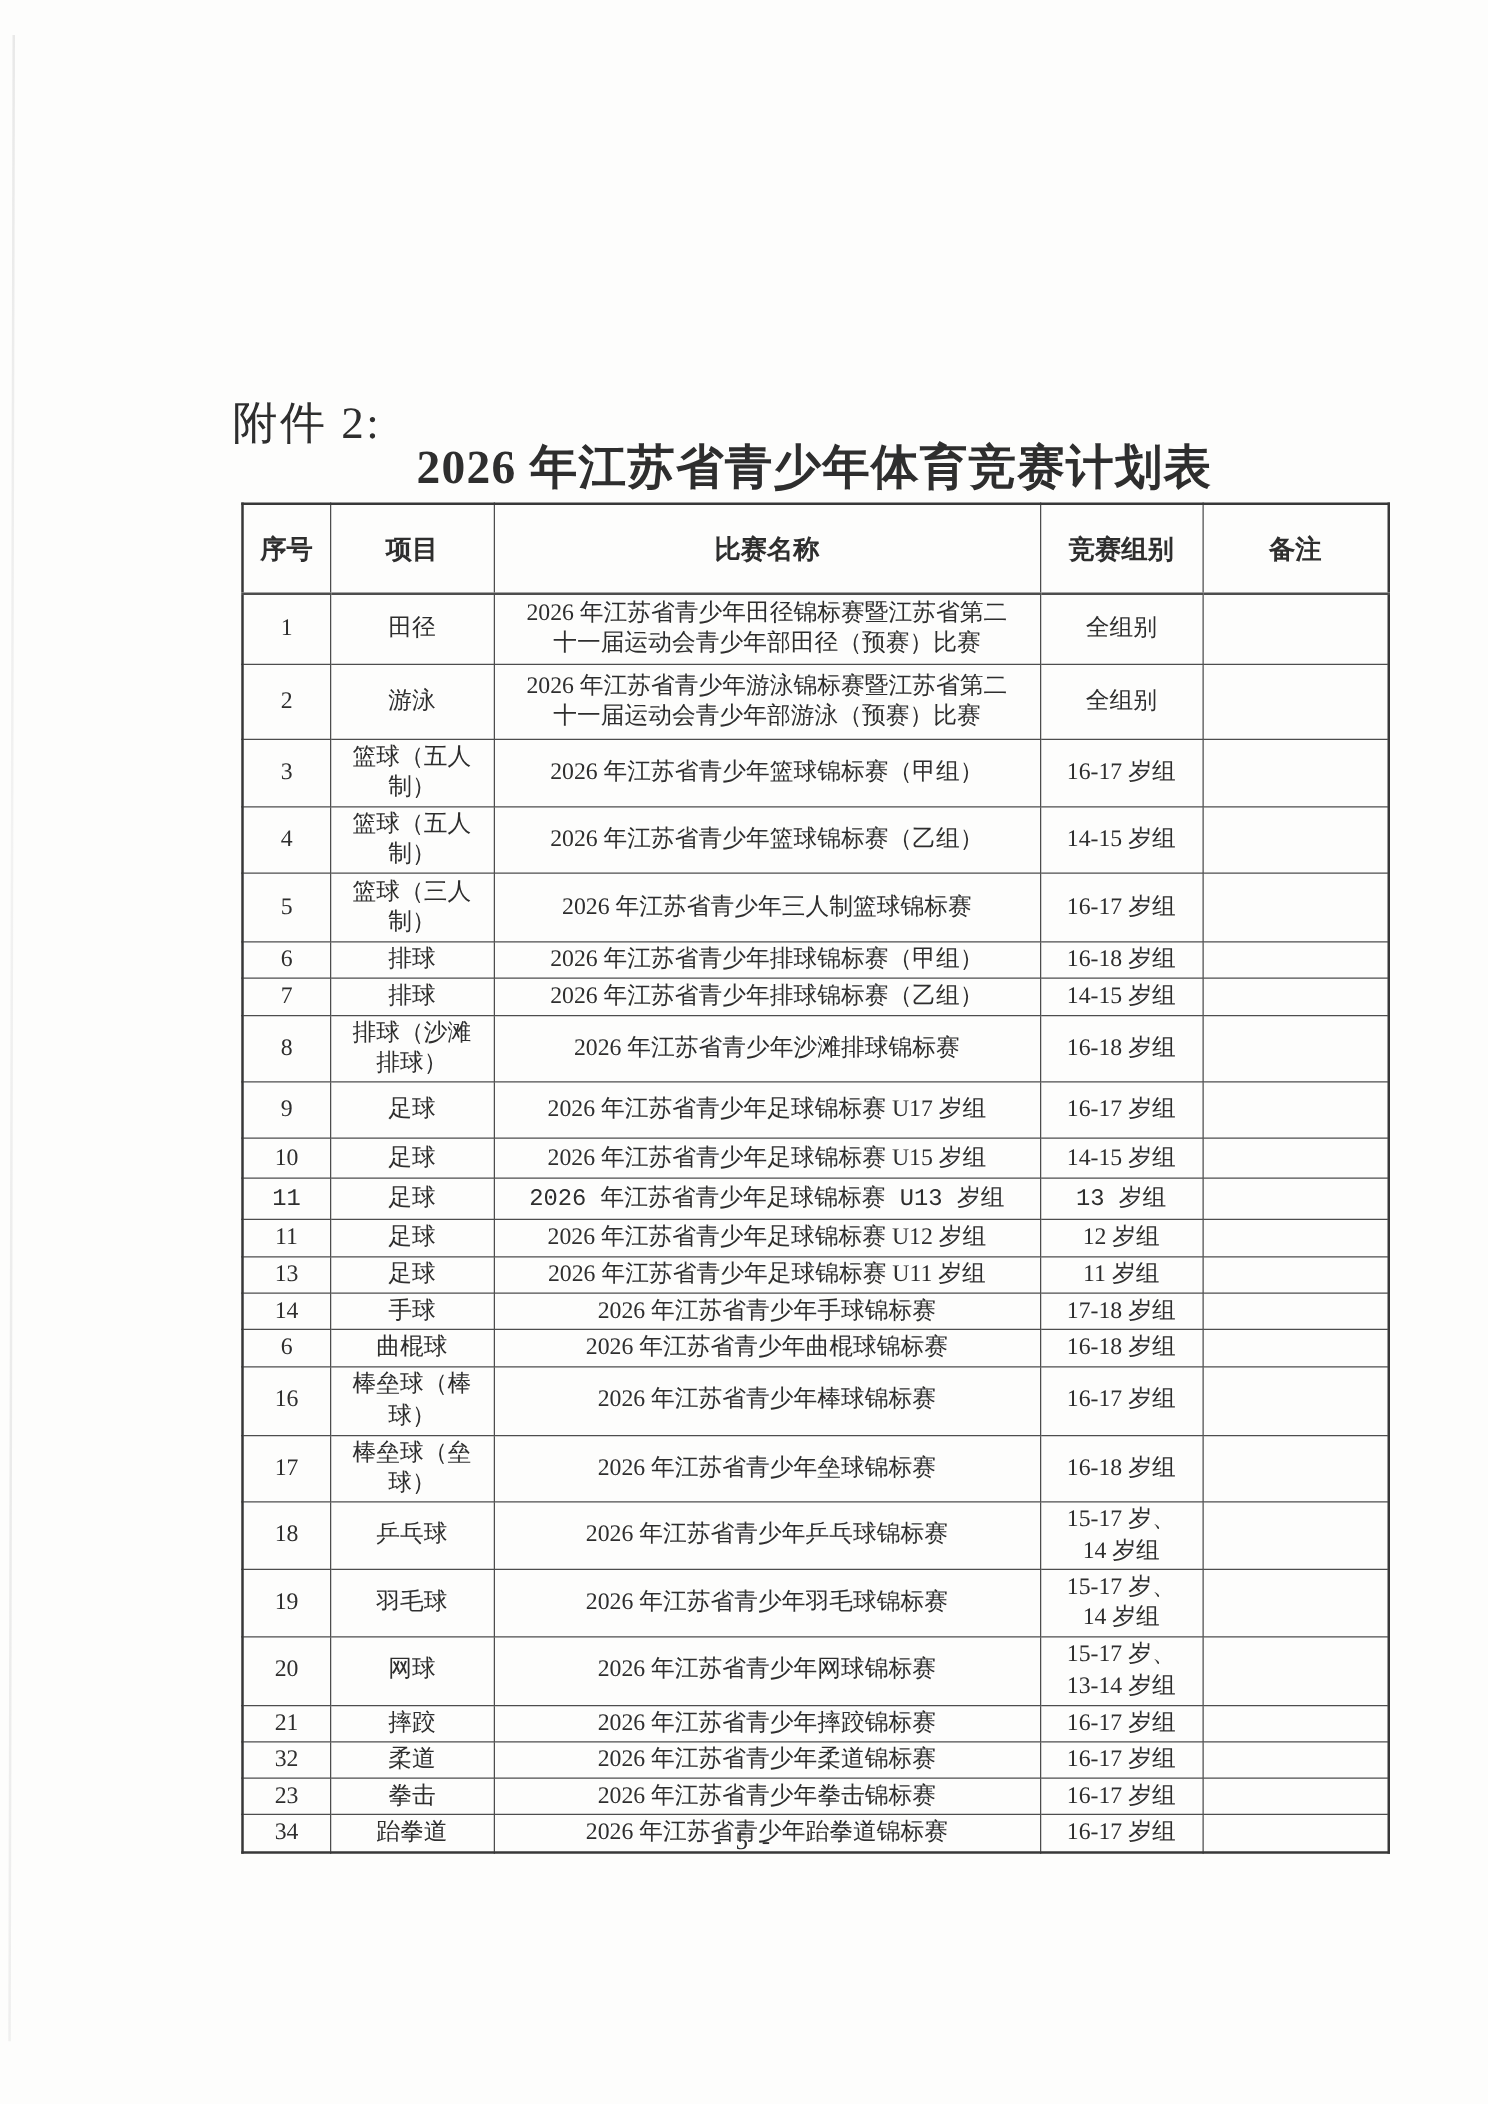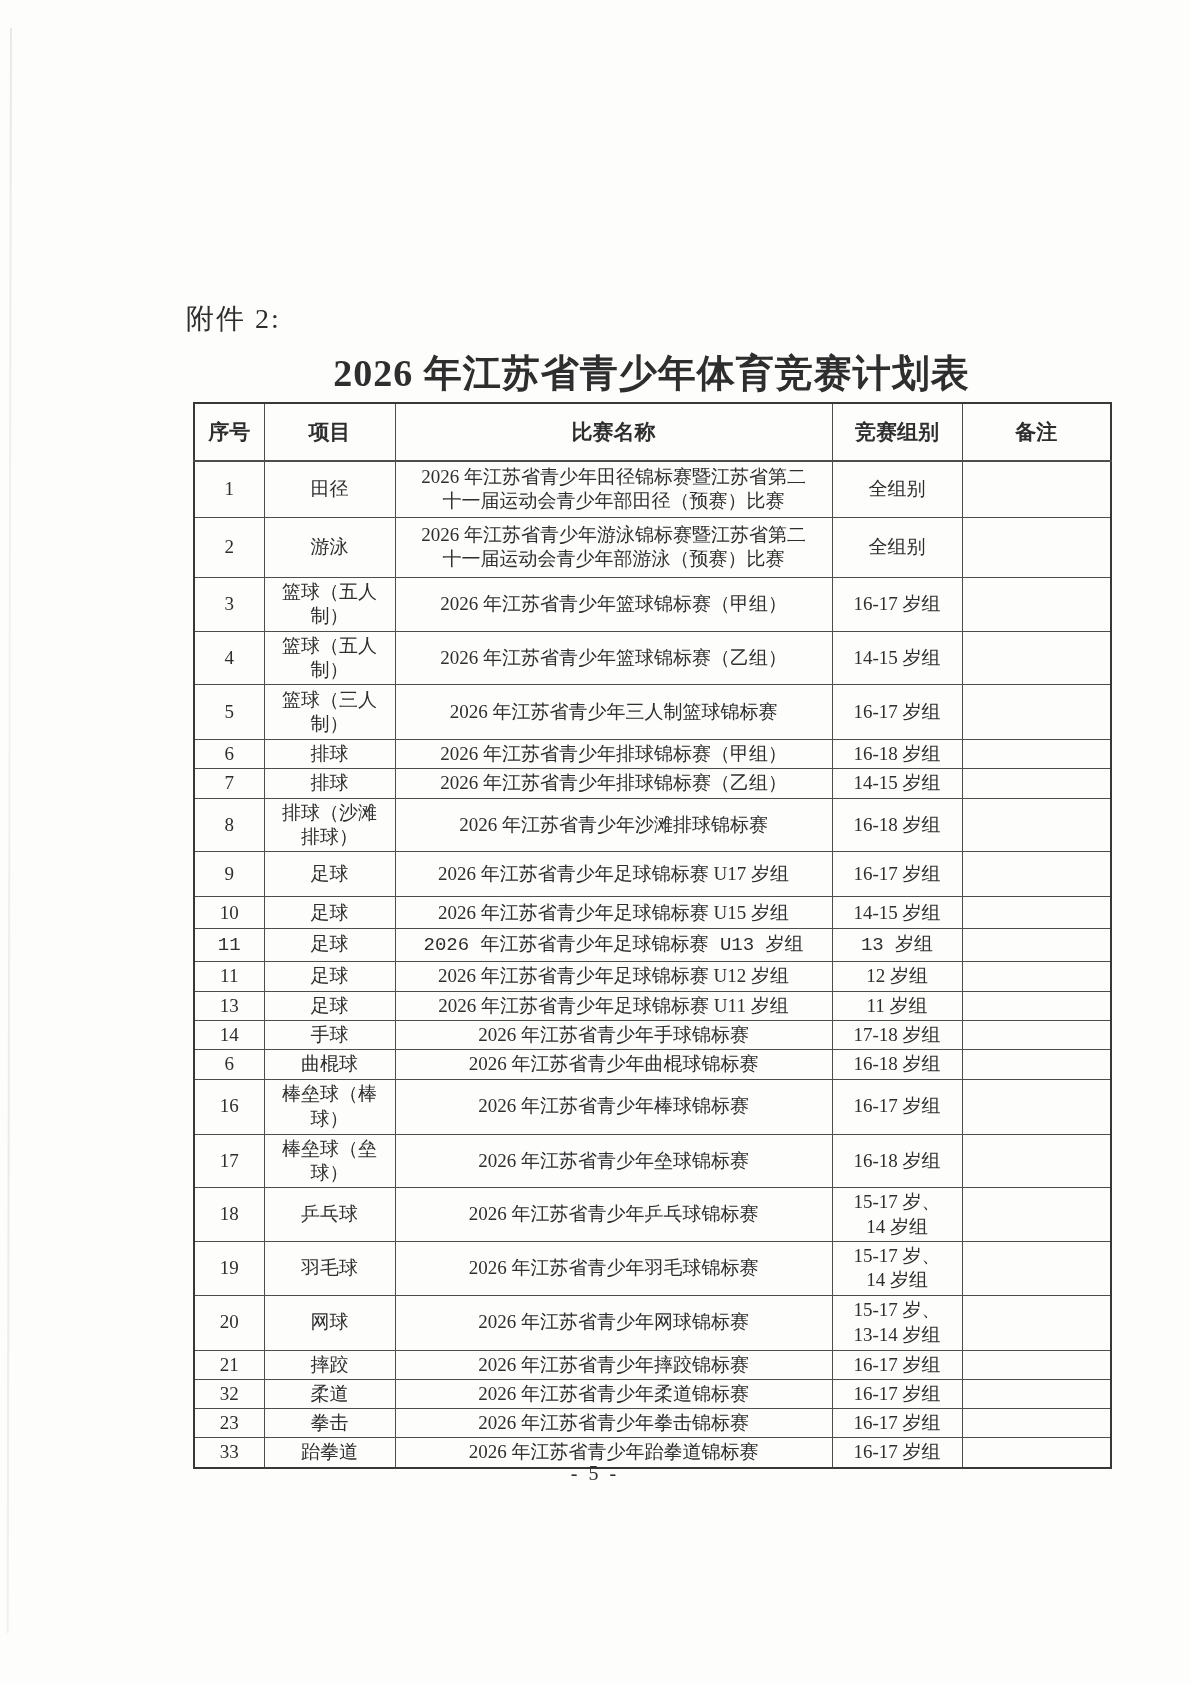--- a/index.html
+++ b/index.html
@@ -26,22 +26,22 @@
     position: absolute;
     left: 10px; top: 28px;
     width: 2px; height: 1605px;
     background: linear-gradient(to bottom, #d8d8d8, #e9e9e9 40%, #dcdcdc 70%, #e4e4e4);
     opacity: 0.55;
     transform: rotate(0.12deg);
     transform-origin: top left;
   }
   .attachment-label {
     position: absolute;
-    left: 186px; top: 300px;
-    font-size: 28px;
+    left: 186px; top: 314px;
+    font-size: 36px;
     letter-spacing: 2px;
   }
   .doc-title {
     position: absolute;
     left: 193px; top: 348px;
     width: 917px;
     text-align: center;
     font-size: 38px;
     font-weight: bold;
     letter-spacing: 1px;
@@ -63,21 +63,21 @@
     white-space: pre-line;
     line-height: 1.28;
     padding: 2px 4px;
     font-size: 19px;
     overflow: hidden;
   }
   table.plan-table { border: 2.5px solid var(--outer-border); }
   table.plan-table thead th {
     font-weight: bold;
     font-size: 21px;
-    height: 58px;
+    height: 72px;
     border-bottom-width: 2px;
   }
   td.col-no { font-size: 20px; }
   
   tbody tr:nth-child(1)  { height: 56px; }
   tbody tr:nth-child(2)  { height: 60px; }
   tbody tr:nth-child(3)  { height: 54px; }
   tbody tr:nth-child(4)  { height: 51px; }
   tbody tr:nth-child(5)  { height: 55px; }
   tbody tr:nth-child(6)  { height: 27px; }
@@ -303,21 +303,21 @@
           <td class="col-remark"></td>
         </tr>
         <tr>
           <td class="col-no">23</td>
           <td class="col-event">拳击</td>
           <td class="col-name">2026 年江苏省青少年拳击锦标赛</td>
           <td class="col-group">16-17 岁组</td>
           <td class="col-remark"></td>
         </tr>
         <tr>
-          <td class="col-no">33</td>
+          <td class="col-no">34</td>
           <td class="col-event">跆拳道</td>
           <td class="col-name">2026 年江苏省青少年跆拳道锦标赛</td>
           <td class="col-group">16-17 岁组</td>
           <td class="col-remark"></td>
         </tr>
       </tbody>
   </table>
 
   <div class="page-number">- 5 -</div>
 

